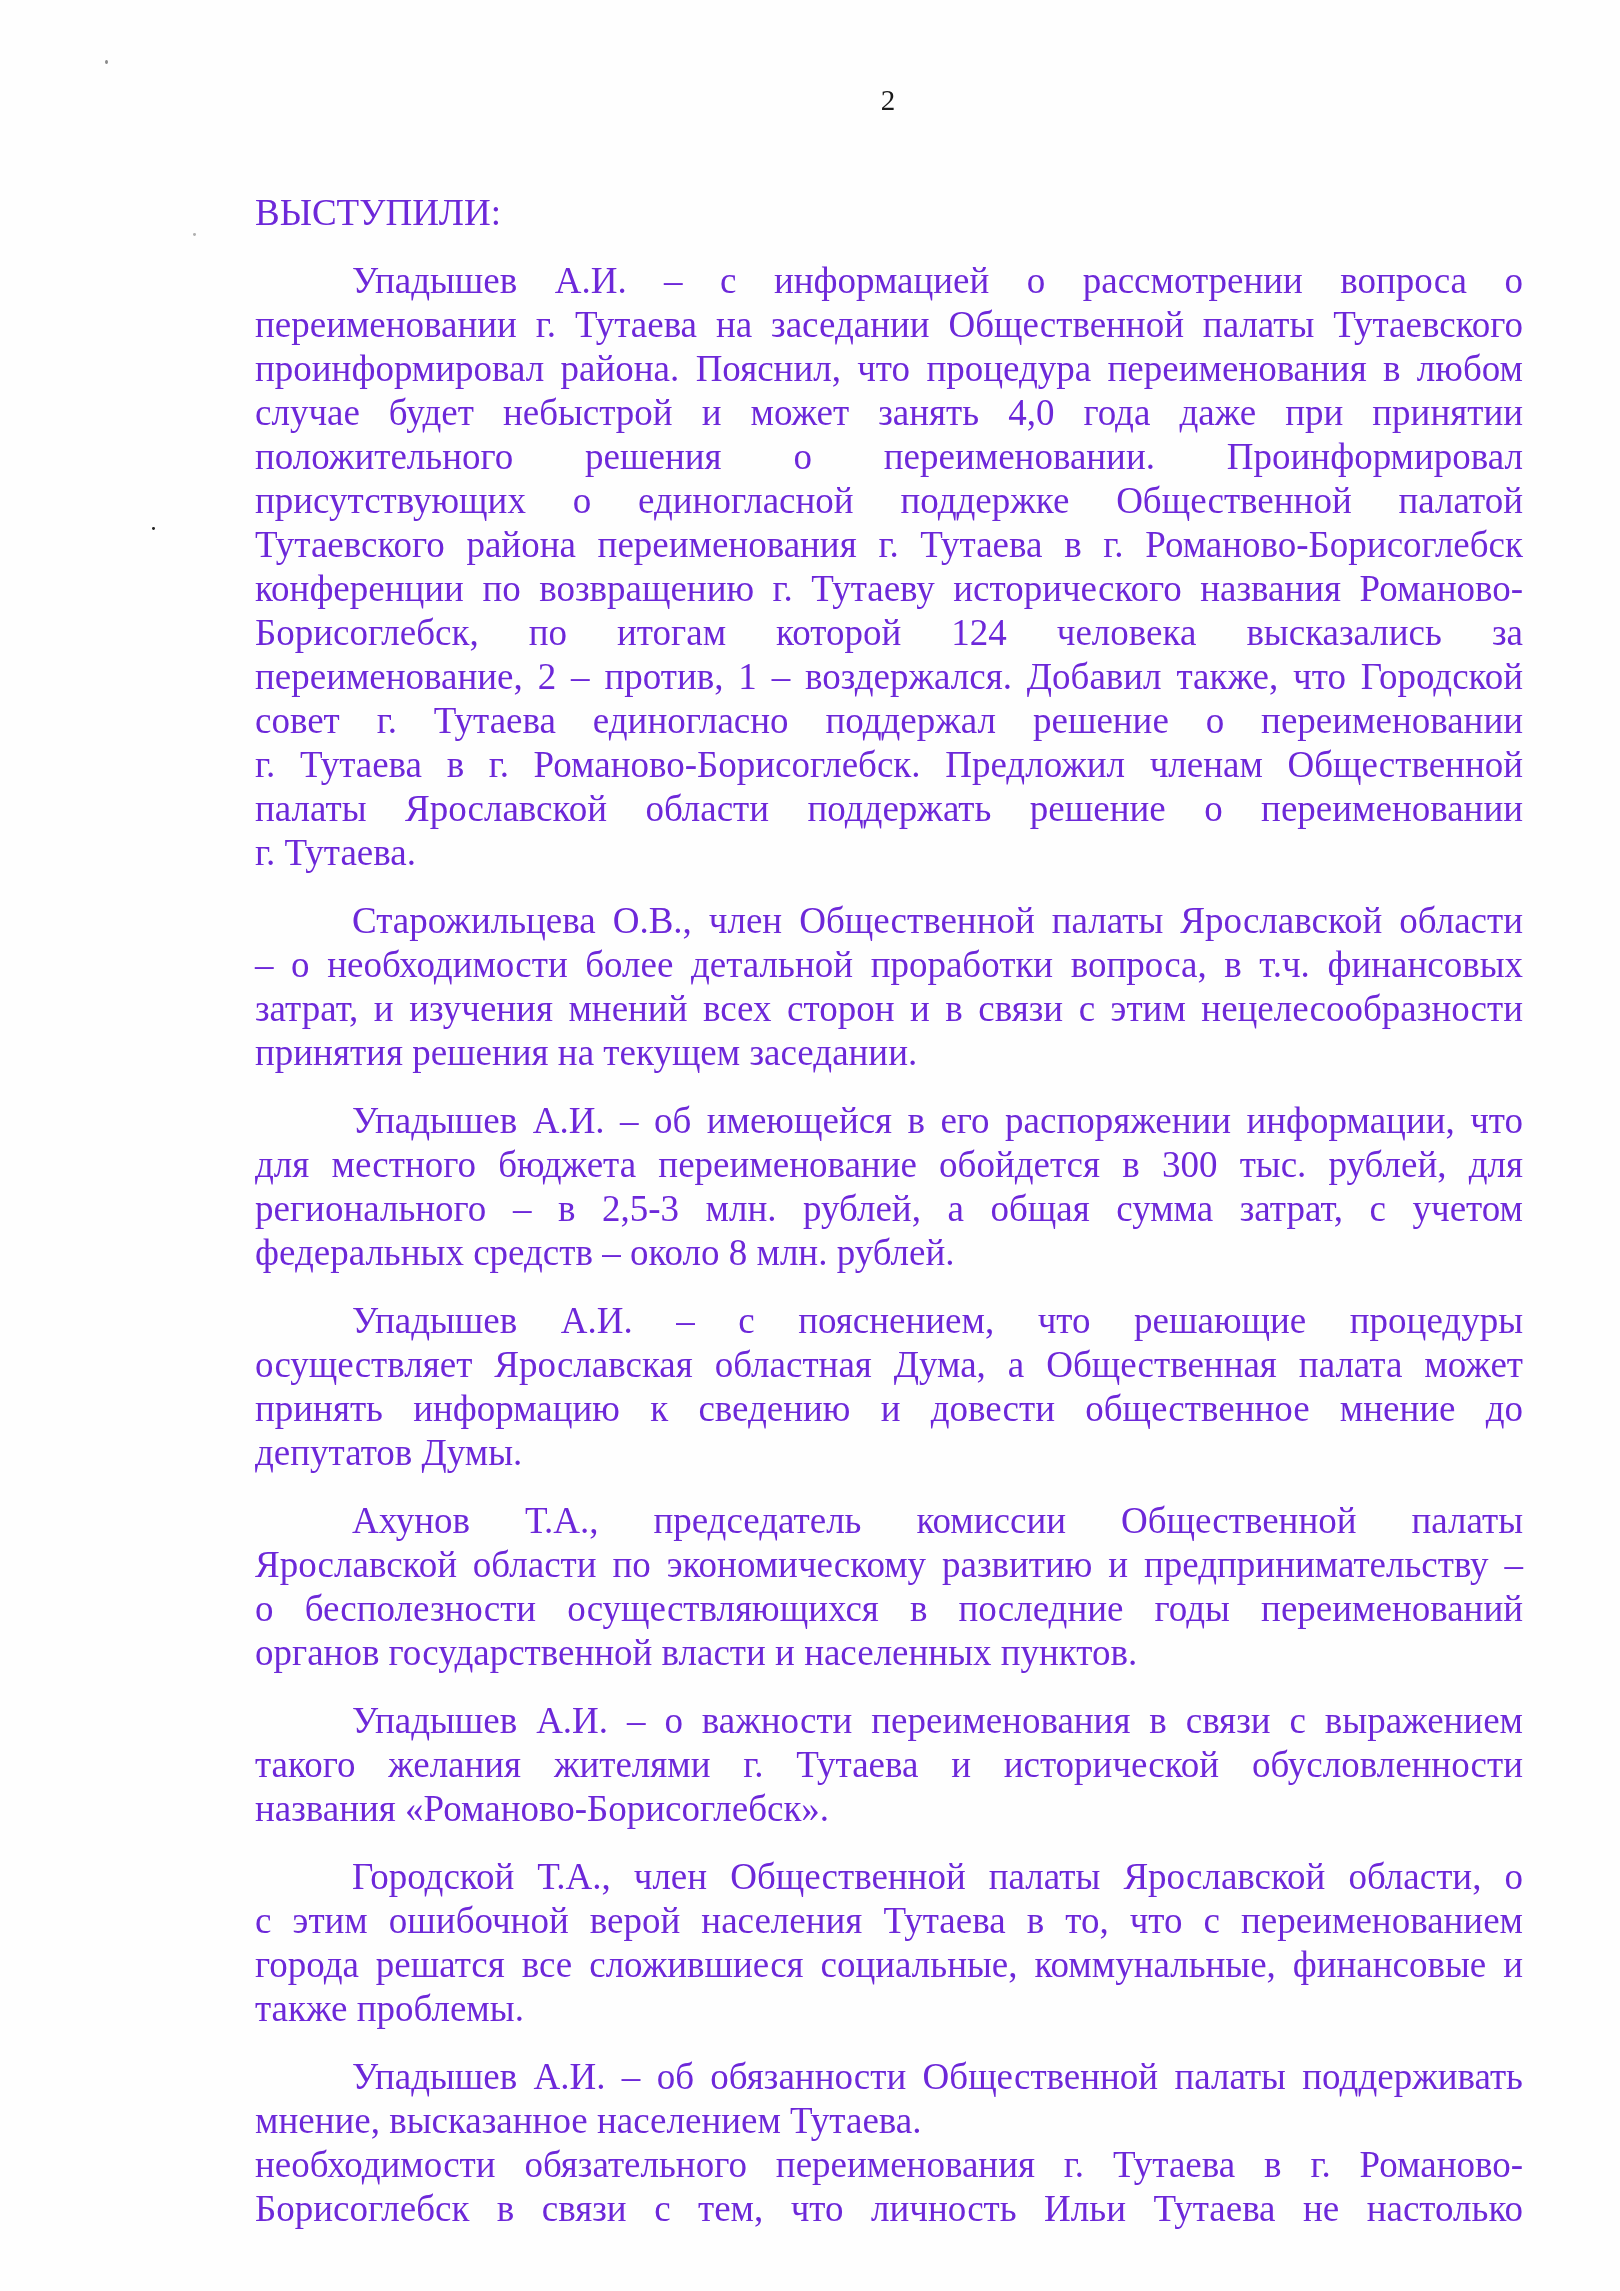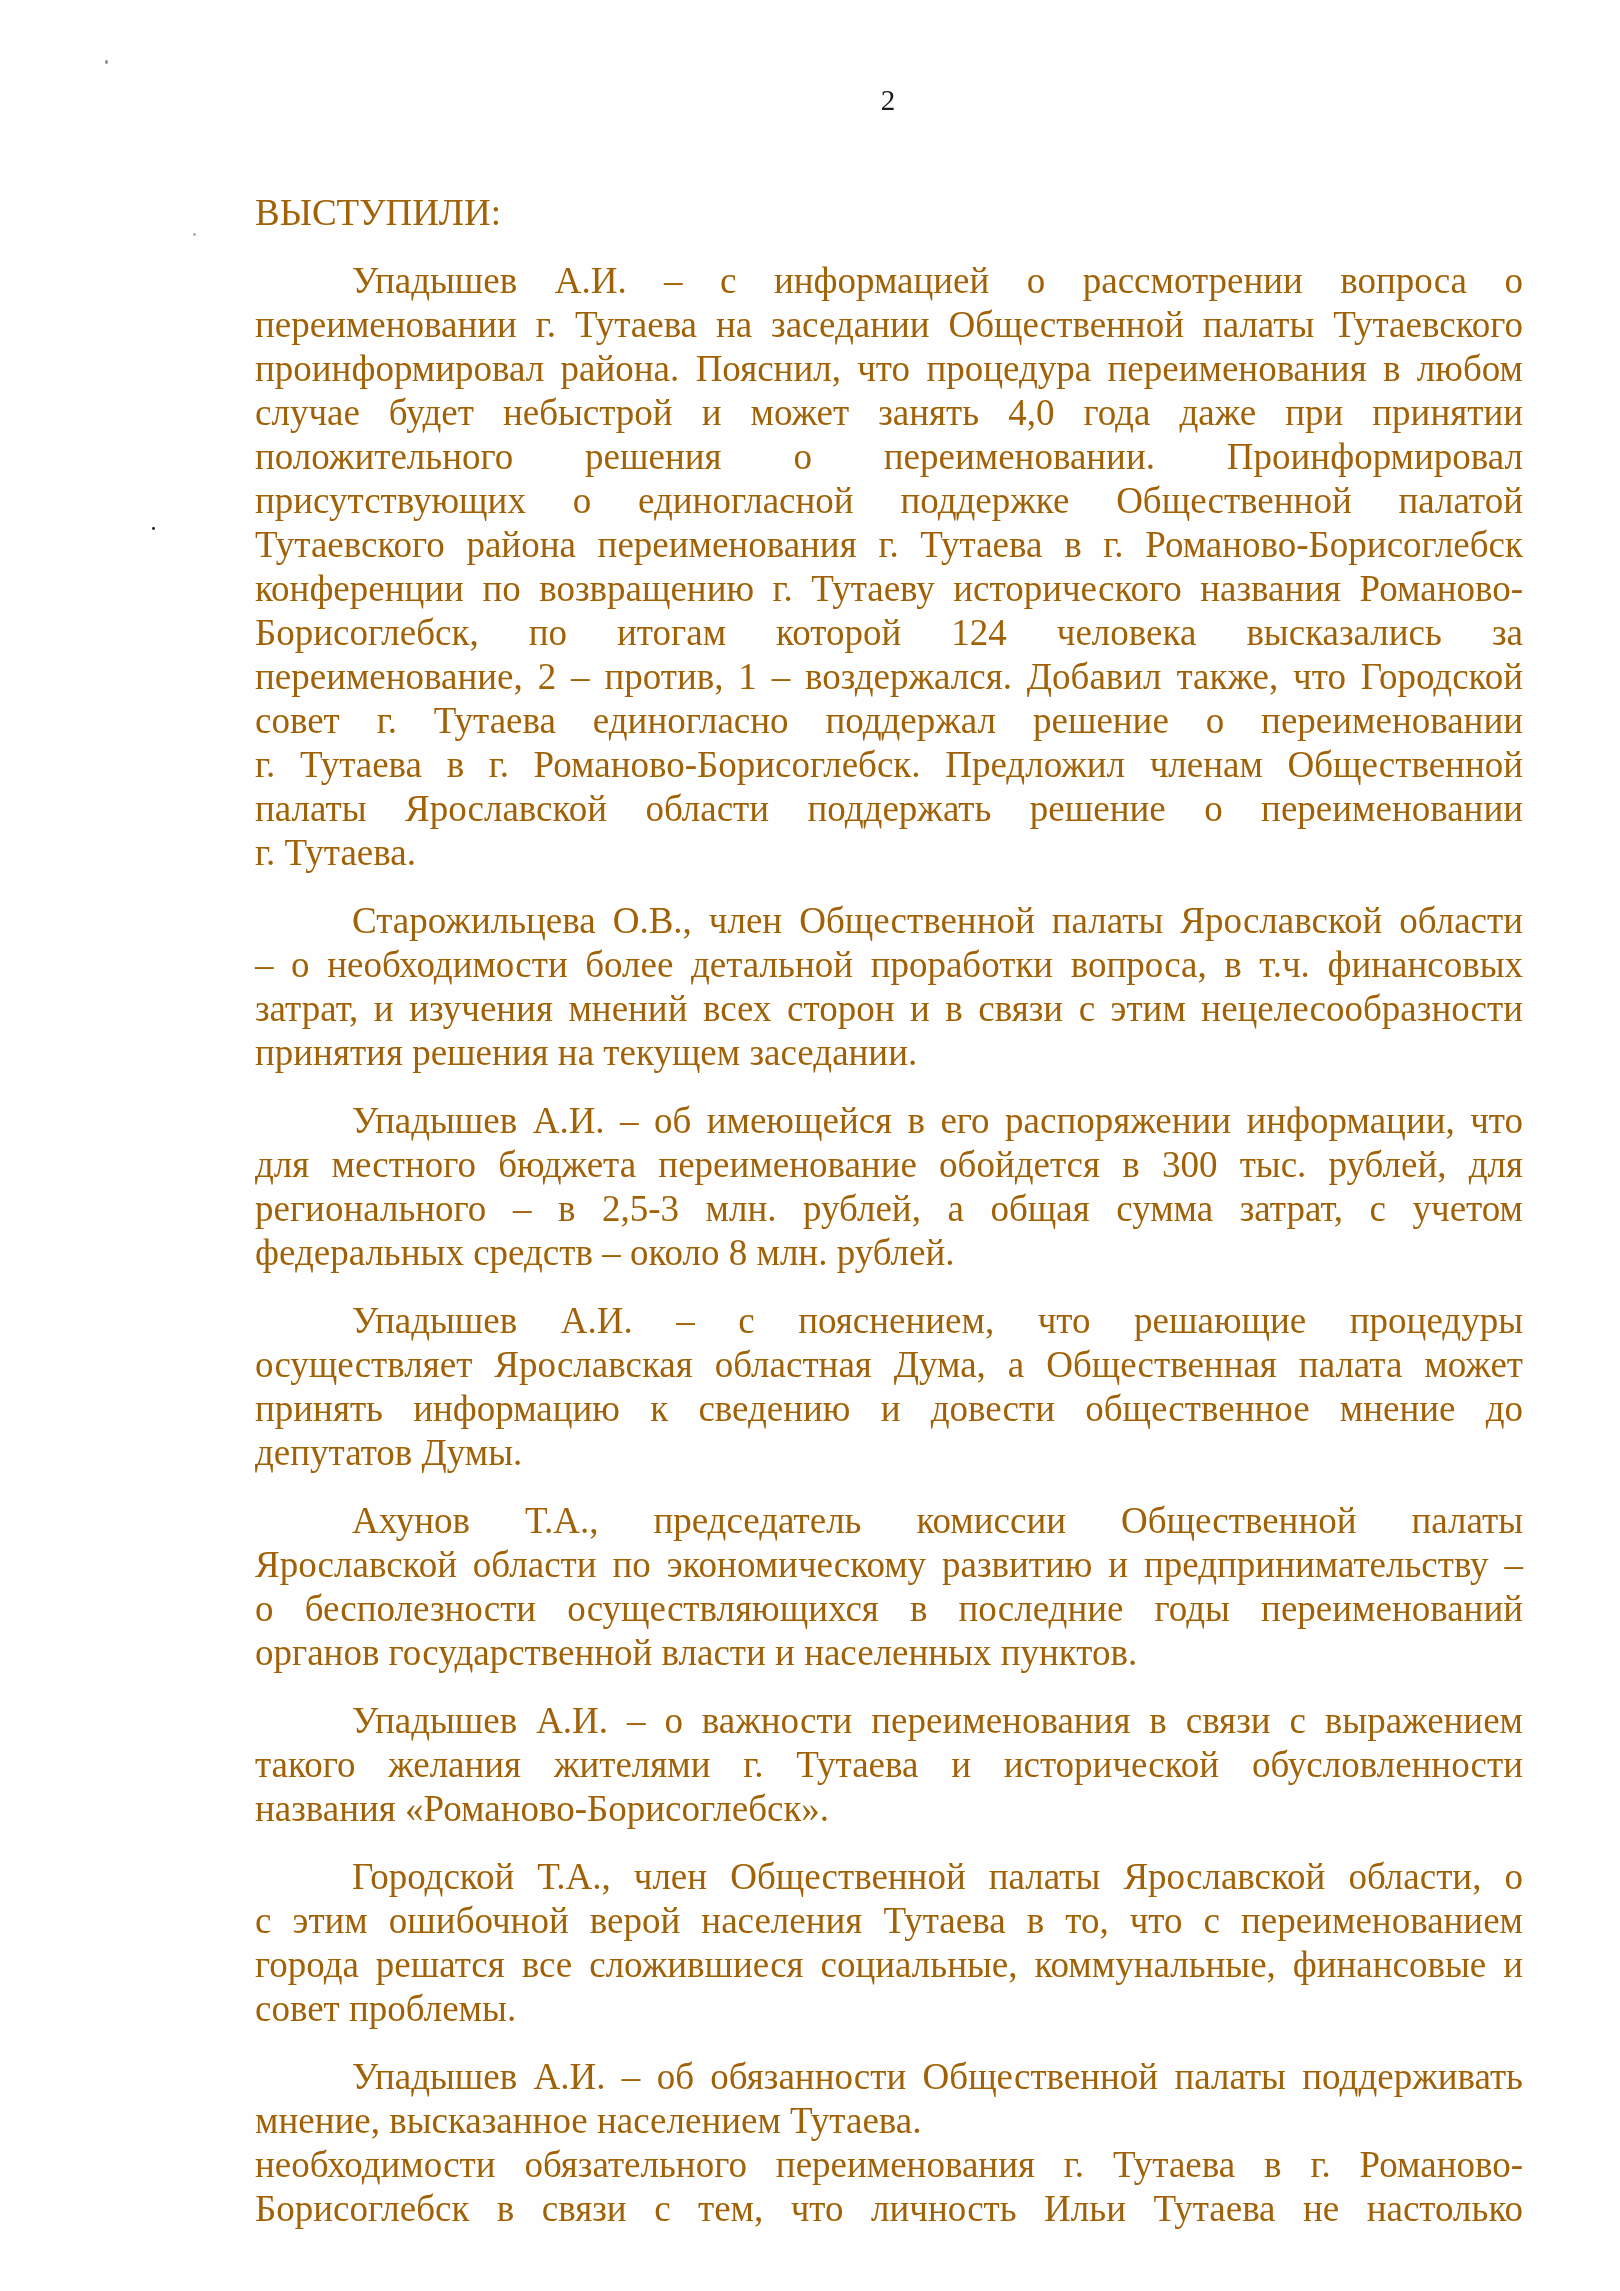--- a/index.html
+++ b/index.html
@@ -5,21 +5,21 @@
   html, body { margin: 0; padding: 0; background: #ffffff; }
   body { width: 1620px; height: 2292px; position: relative; overflow: hidden; color: #141414; }
   .page { position: absolute; left: 0; top: 0; width: 1620px; height: 2292px; background: #fefefe; }
   .page-number {
     position: absolute; left: 839px; top: 84px; width: 98px; height: 33px;
     line-height: 33px; text-align: center;
     font-family: "Liberation Serif", serif; font-size: 29px; color: #1a1a1a;
   }
   .text-block {
     position: absolute; left: 255px; top: 191px; width: 1268px;
-    font-family: "Liberation Serif", serif; font-size: 37px; color: #a16207;
+    font-family: "Liberation Serif", serif; font-size: 37px; color: #6d28d9;
   }
   .ln {
     height: 44px; line-height: 44px; white-space: normal;
     text-align: justify; text-align-last: justify; overflow: visible;
   }
   .ln.first { padding-left: 97px; margin-top: 24px; }
   .ln.last { text-align: left; text-align-last: left; }
   .speck { position: absolute; background: #8a8a8a; border-radius: 50%; }
 </style>
 </head>
@@ -84,21 +84,21 @@
     <div>
       <div class="ln first">Упадышев А.И. – о важности переименования в связи с выражением</div>
       <div class="ln">такого желания жителями г. Тутаева и исторической обусловленности</div>
       <div class="ln last">названия «Романово-Борисоглебск».</div>
     </div>
 
     <div>
       <div class="ln first">Городской Т.А., член Общественной палаты Ярославской области, о</div>
       <div class="ln">с этим ошибочной верой населения Тутаева в то, что с переименованием</div>
       <div class="ln">города решатся все сложившиеся социальные, коммунальные, финансовые и</div>
-      <div class="ln last">совет проблемы.</div>
+      <div class="ln last">также проблемы.</div>
     </div>
 
     <div>
       <div class="ln first">Упадышев А.И. – об обязанности Общественной палаты поддерживать</div>
       <div class="ln last">мнение, высказанное населением Тутаева.</div>
     </div>
 
     <div>
       <div class="ln">необходимости обязательного переименования г. Тутаева в г. Романово-</div>
       <div class="ln">Борисоглебск в связи с тем, что личность Ильи Тутаева не настолько</div>

